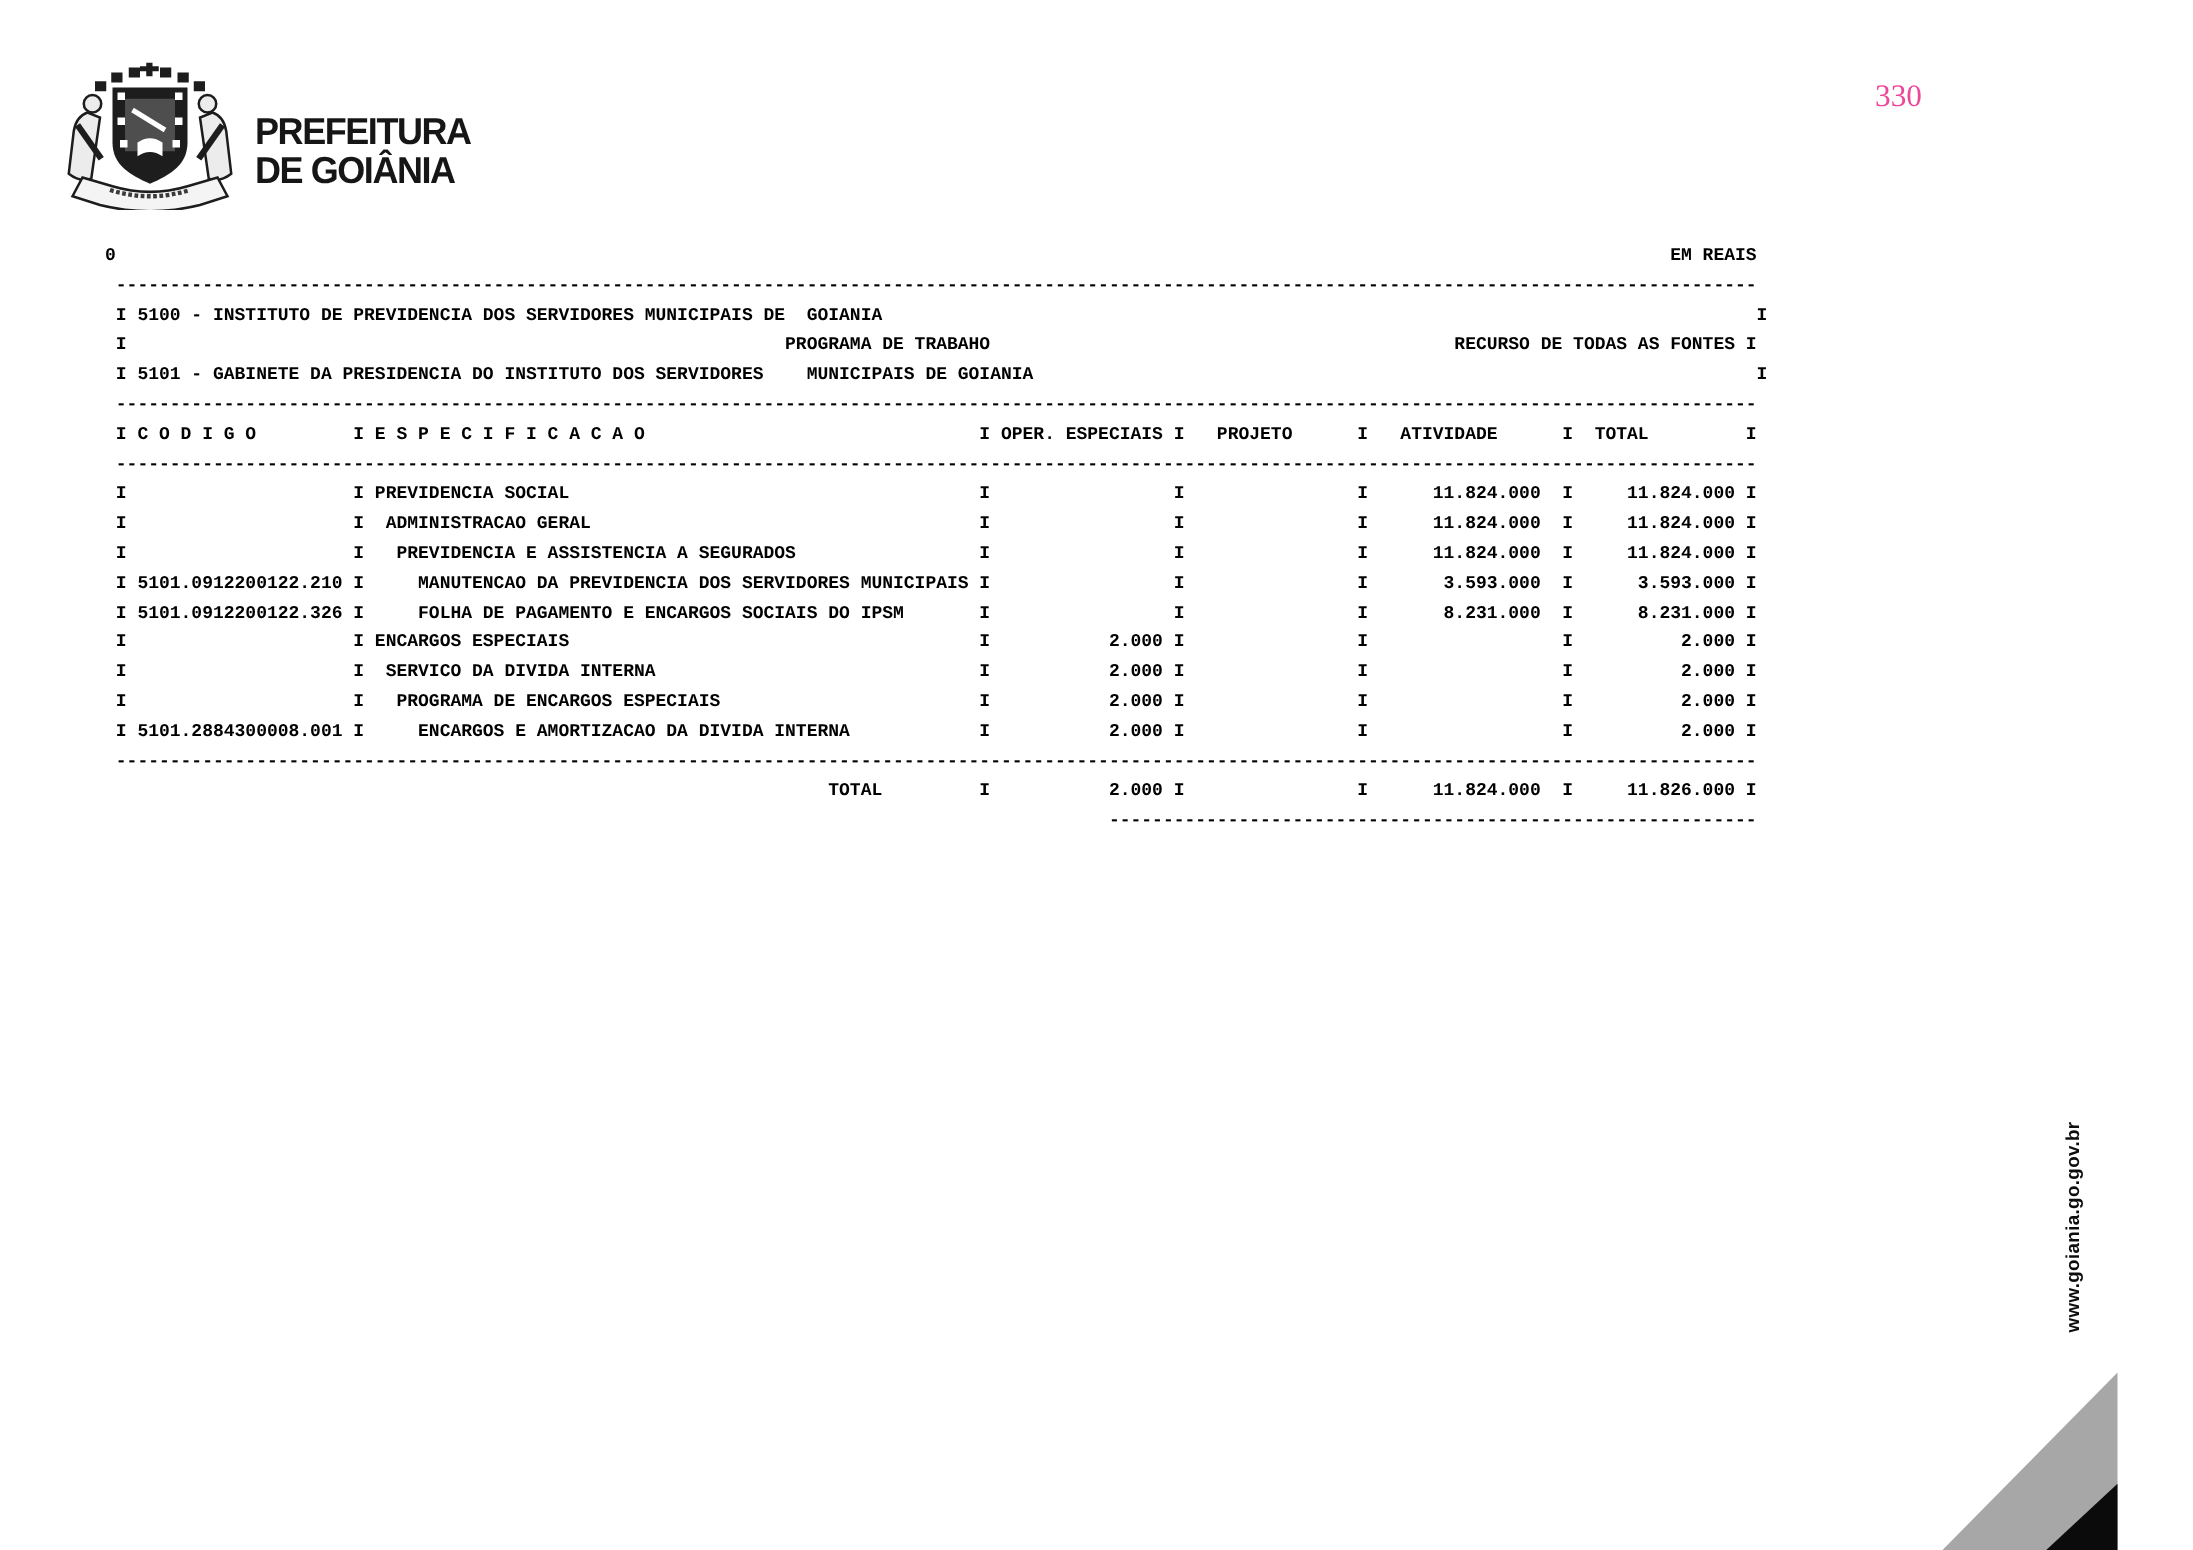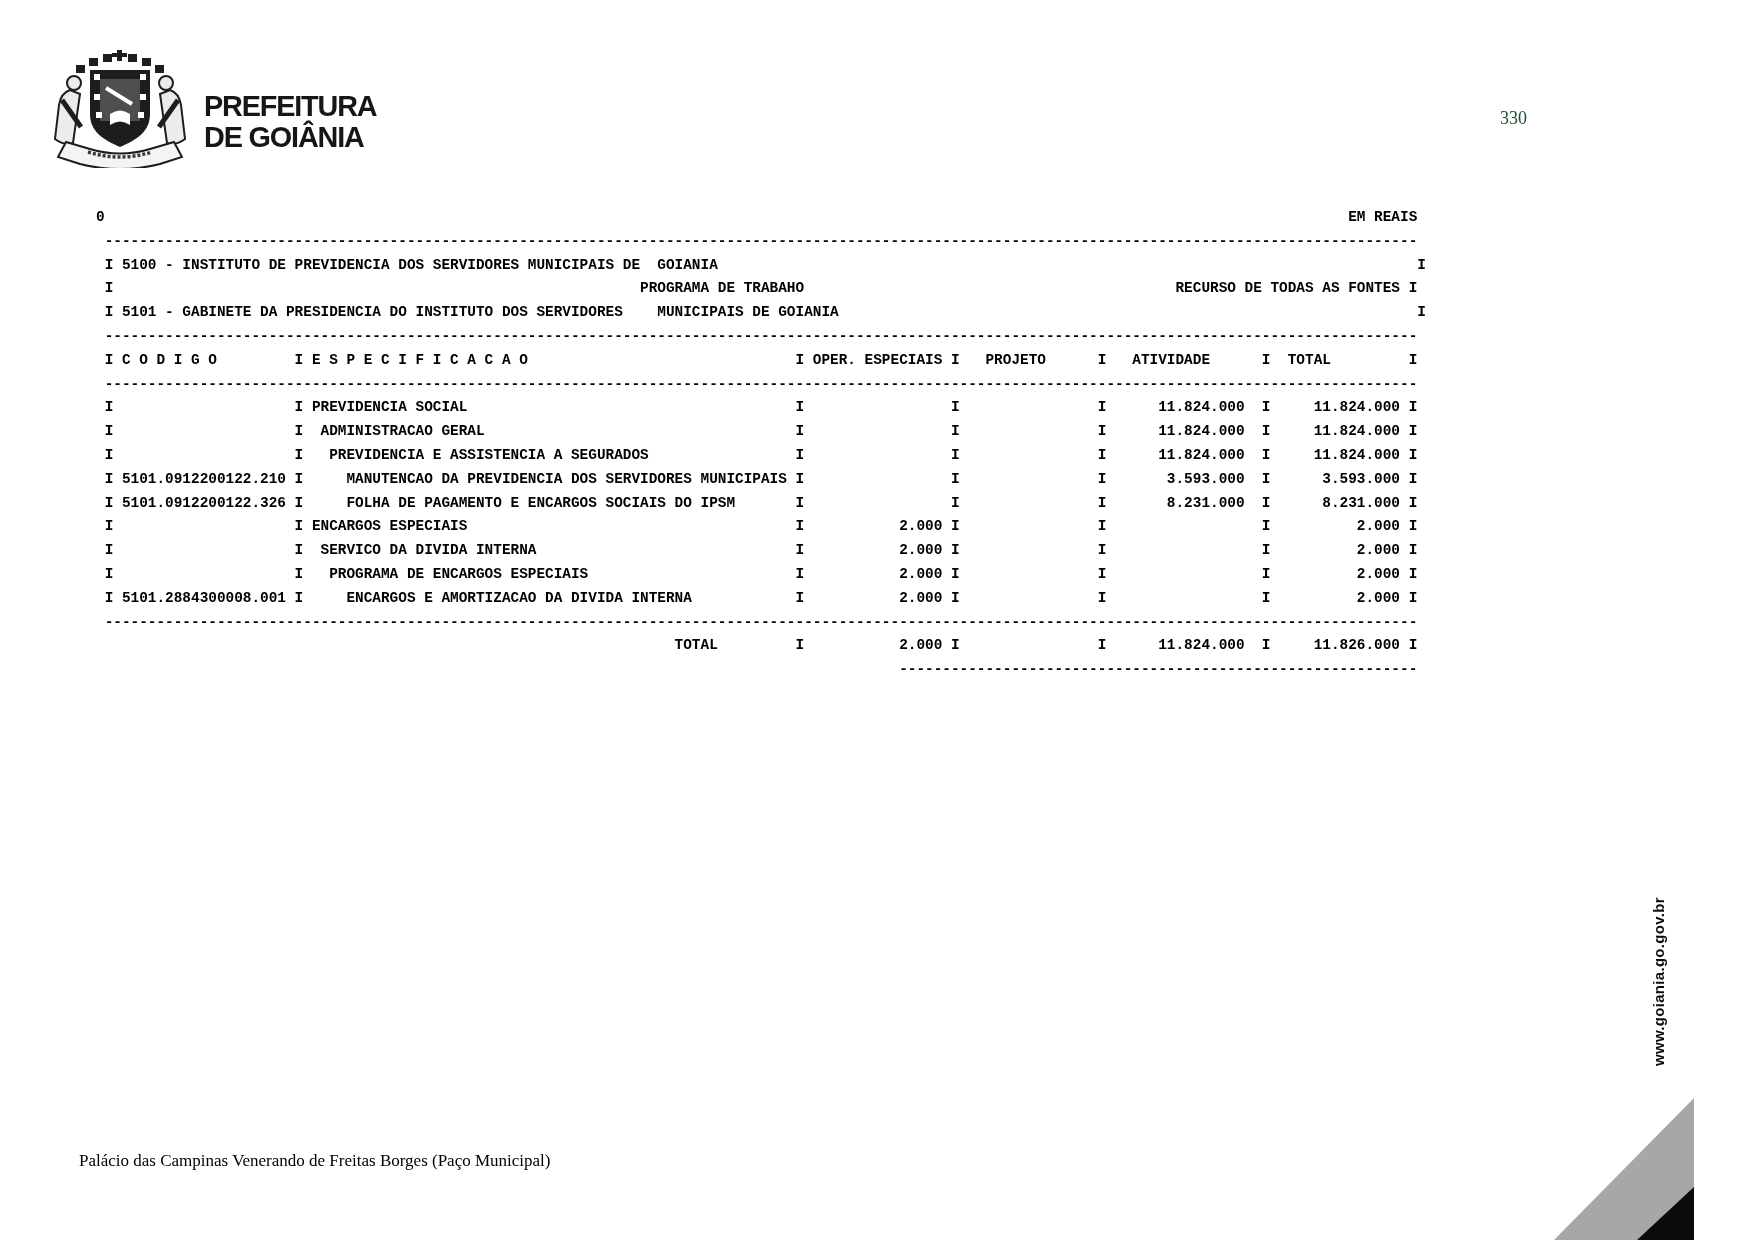--- a/index.html
+++ b/index.html
@@ -10,24 +10,24 @@
   .logo{position:absolute;left:50px;top:50px;display:flex;align-items:center;}
   .emblem{width:140px;height:118px;}
   .wordmark{
     position:absolute;left:154px;top:40px;
     font-family:"Liberation Sans",sans-serif;font-weight:bold;
     font-size:30px;line-height:31px;letter-spacing:-1.2px;color:#161616;
     transform:scaleX(0.96);transform-origin:left top;white-space:nowrap;
   }
   .page-number{
     position:absolute;left:1500px;top:64px;
-    font-family:"Liberation Serif",serif;font-size:18px;color:#14532d;margin-top:44px;
+    font-family:"Liberation Serif",serif;font-size:25px;color:#ec4899;
   }
   .report{
-    position:absolute;left:80px;top:190px;margin:16px;
+    position:absolute;left:80px;top:190px;margin:4px;
     font-family:"Liberation Mono","DejaVu Sans Mono",monospace;
     font-weight:bold;font-size:14.4px;line-height:23.8px;color:#000;
     white-space:pre;
   }
   .report .ln{height:23.8px;white-space:pre;}
   .footer{
     position:absolute;left:79px;top:1151px;
     font-family:"Liberation Serif",serif;font-size:17px;line-height:20.5px;color:#000;
   }
   .site-vertical{
@@ -84,21 +84,20 @@
     <div>PREFEITURA</div>
     <div>DE GOIÂNIA</div>
   </div>
 </div>
 
 <div class="page-number">330</div>
 
 <pre class="report"><div class="ln">0                                                                                                                                                EM REAIS</div><div class="ln"> --------------------------------------------------------------------------------------------------------------------------------------------------------</div><div class="ln"> I 5100 - INSTITUTO DE PREVIDENCIA DOS SERVIDORES MUNICIPAIS DE  GOIANIA                                                                                 I</div><div class="ln"> I                                                             PROGRAMA DE TRABAHO                                           RECURSO DE TODAS AS FONTES I</div><div class="ln"> I 5101 - GABINETE DA PRESIDENCIA DO INSTITUTO DOS SERVIDORES    MUNICIPAIS DE GOIANIA                                                                   I</div><div class="ln"> --------------------------------------------------------------------------------------------------------------------------------------------------------</div><div class="ln"> I C O D I G O         I E S P E C I F I C A C A O                               I OPER. ESPECIAIS I   PROJETO      I   ATIVIDADE      I  TOTAL         I</div><div class="ln"> --------------------------------------------------------------------------------------------------------------------------------------------------------</div><div class="ln"> I                     I PREVIDENCIA SOCIAL                                      I                 I                I      11.824.000  I     11.824.000 I</div><div class="ln"> I                     I  ADMINISTRACAO GERAL                                    I                 I                I      11.824.000  I     11.824.000 I</div><div class="ln"> I                     I   PREVIDENCIA E ASSISTENCIA A SEGURADOS                 I                 I                I      11.824.000  I     11.824.000 I</div><div class="ln"> I 5101.0912200122.210 I     MANUTENCAO DA PREVIDENCIA DOS SERVIDORES MUNICIPAIS I                 I                I       3.593.000  I      3.593.000 I</div><div class="ln"> I 5101.0912200122.326 I     FOLHA DE PAGAMENTO E ENCARGOS SOCIAIS DO IPSM       I                 I                I       8.231.000  I      8.231.000 I</div><div class="ln"> I                     I ENCARGOS ESPECIAIS                                      I           2.000 I                I                  I          2.000 I</div><div class="ln"> I                     I  SERVICO DA DIVIDA INTERNA                              I           2.000 I                I                  I          2.000 I</div><div class="ln"> I                     I   PROGRAMA DE ENCARGOS ESPECIAIS                        I           2.000 I                I                  I          2.000 I</div><div class="ln"> I 5101.2884300008.001 I     ENCARGOS E AMORTIZACAO DA DIVIDA INTERNA            I           2.000 I                I                  I          2.000 I</div><div class="ln"> --------------------------------------------------------------------------------------------------------------------------------------------------------</div><div class="ln">                                                                   TOTAL         I           2.000 I                I      11.824.000  I     11.826.000 I</div><div class="ln">                                                                                             ------------------------------------------------------------</div></pre>
 
 <div class="footer">
-  <div>Palácio das Campinas Venerando de Freitas Borges (Paço Municipal)</div>
 </div>
 
 <div class="site-vertical">www.goiania.go.gov.br</div>
 
 <svg class="corner" viewBox="0 0 150 150" xmlns="http://www.w3.org/2000/svg">
   <polygon points="144,8 144,150 4,150" fill="#a7a7a7"></polygon>
   <polygon points="144,97 144,150 87,150" fill="#0b0b0b"></polygon>
 </svg>
 
 </body></html>

